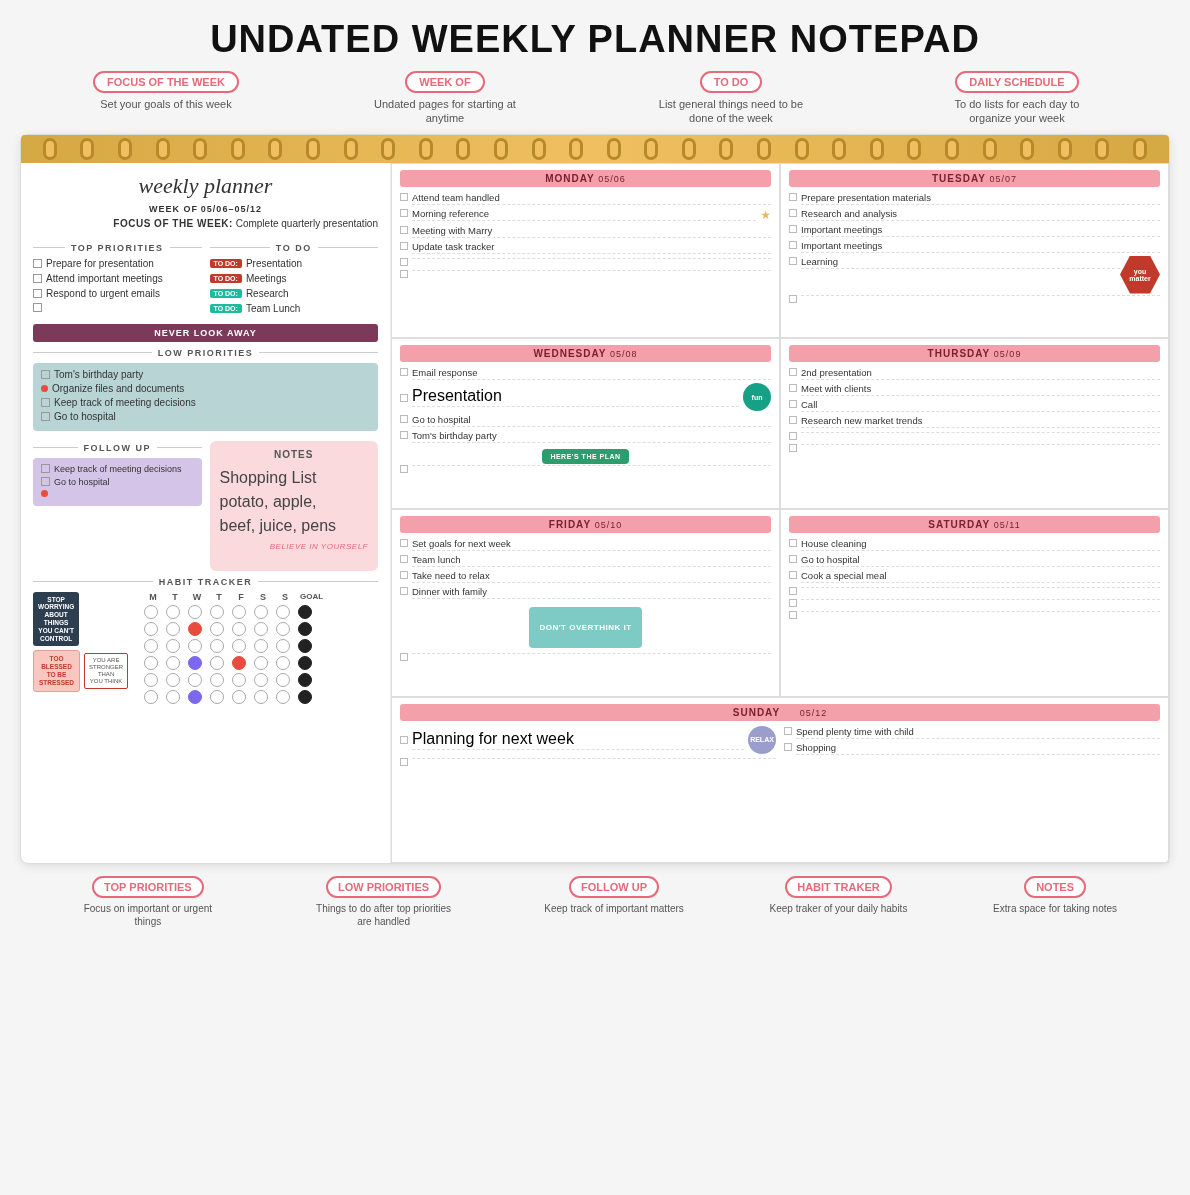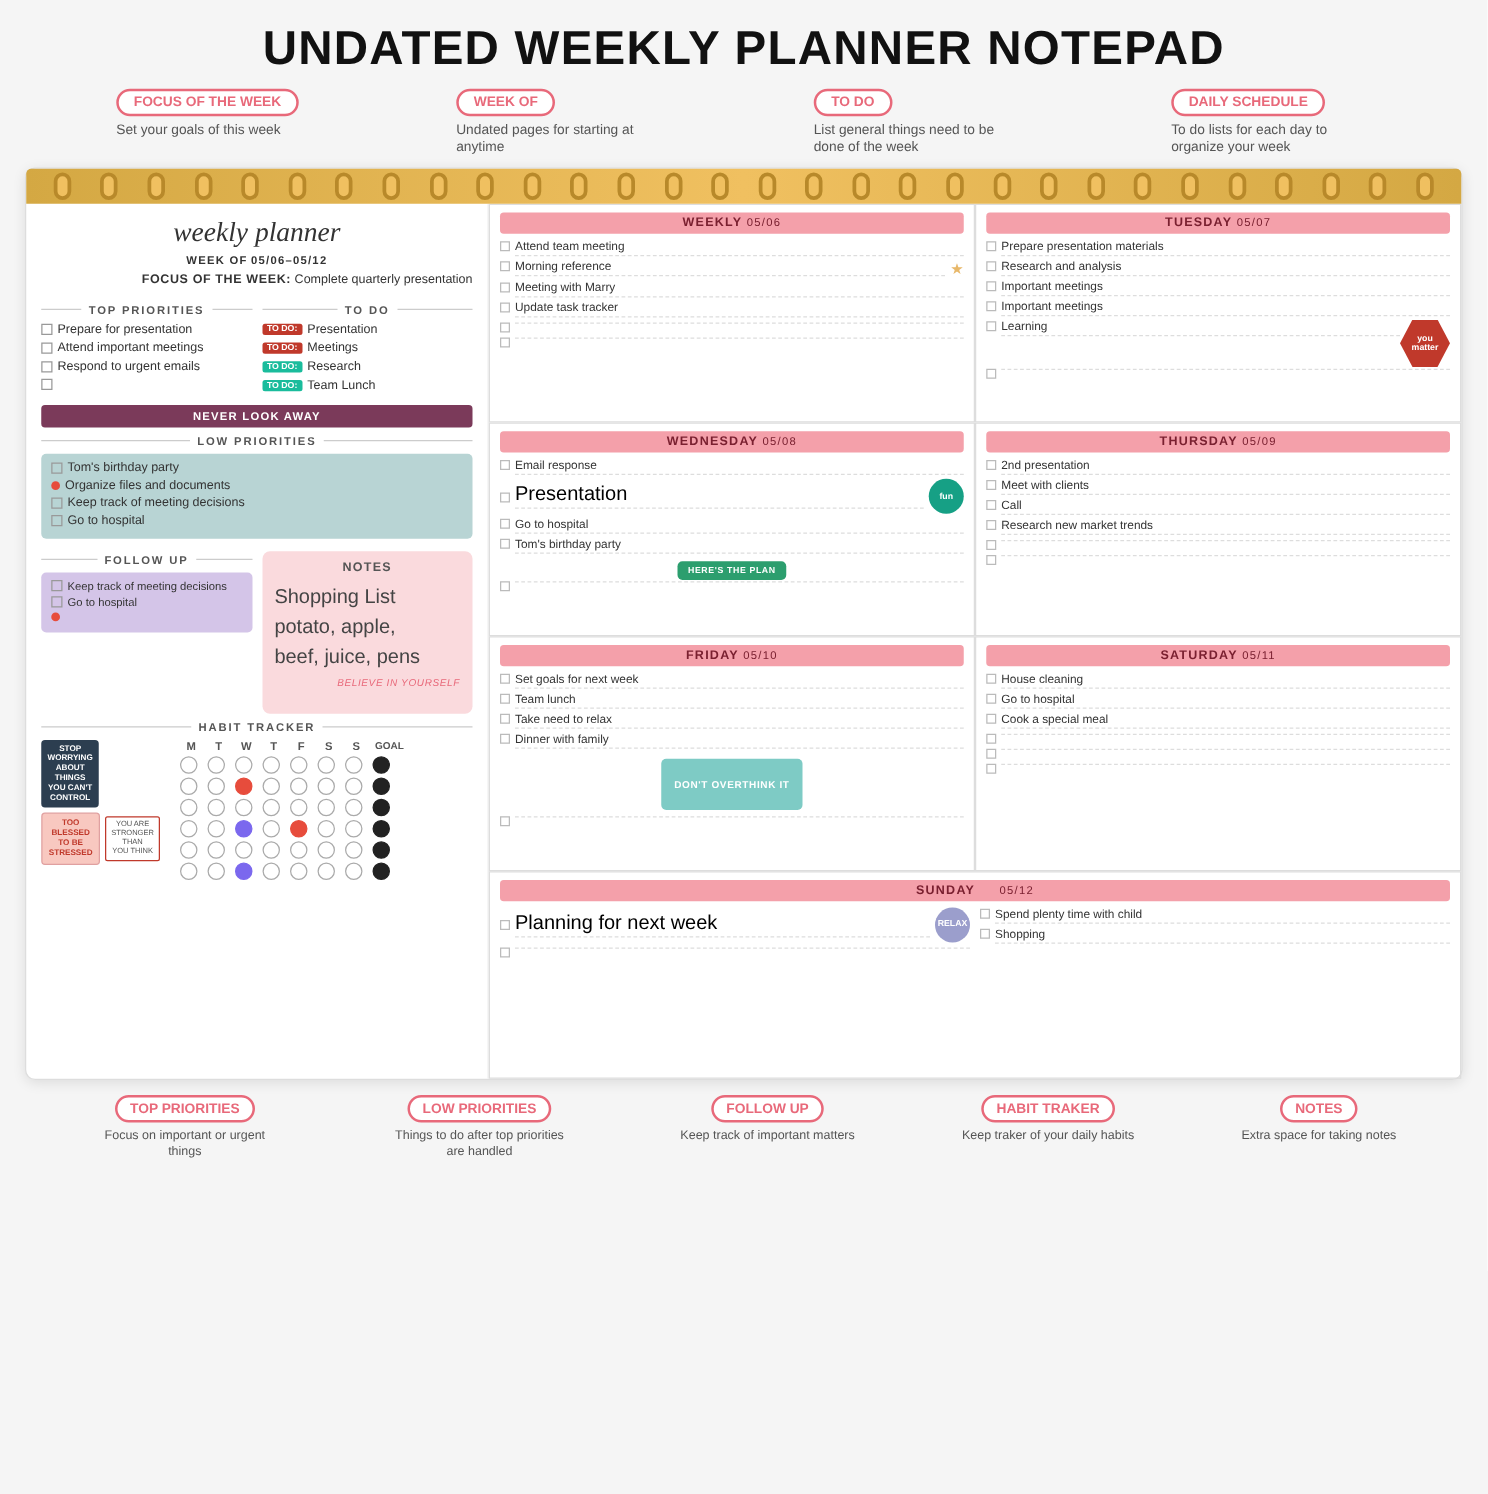--- a/index.html
+++ b/index.html
@@ -21,20 +21,21 @@
     }
 
     .annotations-row {
       display: flex;
       justify-content: space-around;
       padding: 0 30px 8px;
       position: relative;
     }
 
     .annotation {
+      text-align: center;
       max-width: 160px;
     }
 
     .annotation-label {
       display: inline-block;
       border: 2px solid #e8697a;
       border-radius: 20px;
       padding: 3px 12px;
       font-size: 11px;
       font-weight: 700;
@@ -749,26 +750,26 @@
             </div>
           </div>
         </div>
       </div>
     </div>
 
     <div class="right-panel">
 
       <div class="day-cell">
         <div class="day-header monday">
-          <span>WEEKLY</span>
+          <span>MONDAY</span>
           <span style="font-size:9px; font-weight:400;">05/06</span>
         </div>
         <div class="day-item">
           <div class="day-checkbox"></div>
-          <span class="day-item-text">Attend team meeting</span>
+          <span class="day-item-text">Attend team handled</span>
         </div>
         <div class="day-item">
           <div class="day-checkbox"></div>
           <span class="day-item-text">Morning reference</span>
           <span style="color:#e8b86a; font-size:12px;">★</span>
         </div>
         <div class="day-item">
           <div class="day-checkbox"></div>
           <span class="day-item-text">Meeting with Marry</span>
         </div>

